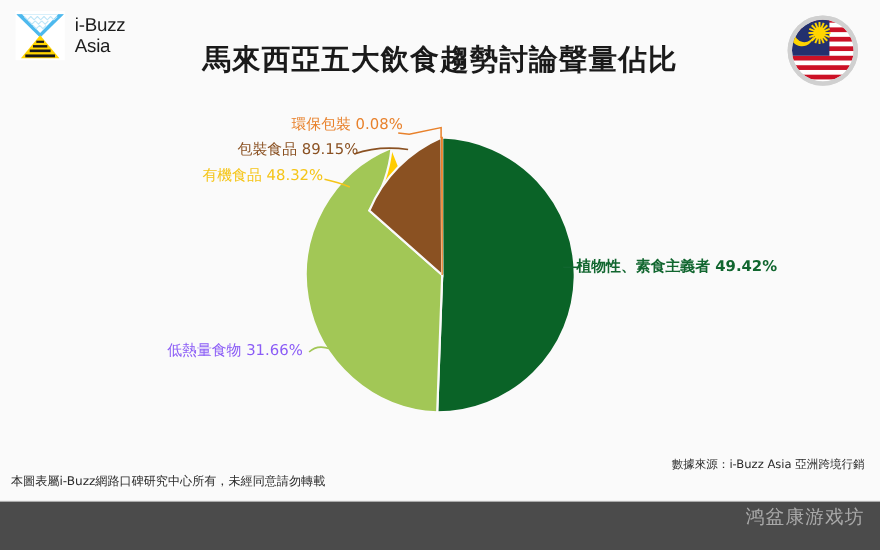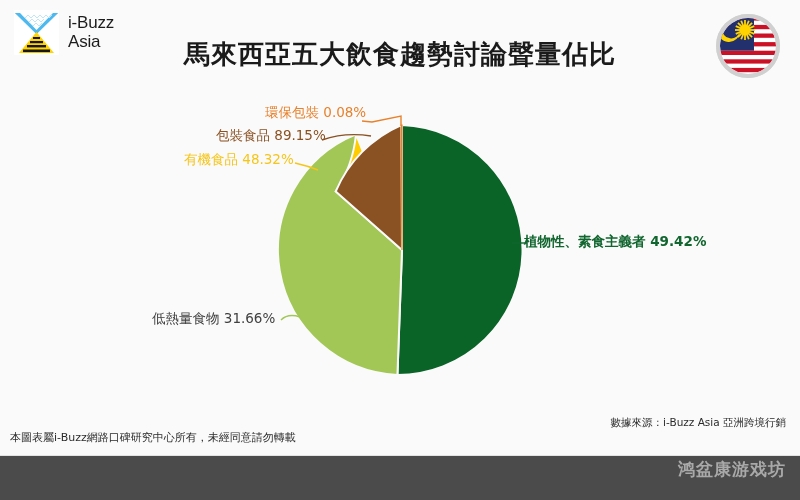--- a/index.html
+++ b/index.html
@@ -36,21 +36,21 @@
   .pie-wrap { position:absolute; left:0; top:0; width:800px; height:500px; }
 
   
   .slice-label {
     position:absolute;
     font-size:13.5px;
     white-space:nowrap;
     font-family:"DejaVu Sans","Liberation Sans",sans-serif;
   }
   #lbl-veg   { left:524px; top:233px; color:#11662f;font-weight:bold; }
-  #lbl-low   { left:152px; top:310px; color:#404040; }
+  #lbl-low   { left:152px; top:310px; color:#8b5cf6; }
   #lbl-org   { left:184px; top:151px; color:#f5c518; }
   #lbl-pack  { left:216px; top:127px; color:#8a5122; }
   #lbl-eco   { left:265px; top:104px; color:#e8812b;text-align:right; }
 
   
   .footer-left {
     position:absolute; left:10px; top:430px;
     font-size:11px; color:#2b2b2b;
     font-family:"DejaVu Sans","Liberation Sans",sans-serif;
   }
@@ -58,21 +58,21 @@
     position:absolute; right:14px; top:415px;
     text-align:right; font-size:10.5px; color:#2b2b2b; line-height:1.45;
     font-family:"DejaVu Sans","Liberation Sans",sans-serif;
   }
   .watermark-bar {
     position:absolute; left:0; top:456px; width:800px; height:44px;
     background:#4b4b4b;
   }
   .watermark-text {
     position:absolute; right:14px; top:458px;
-    font-size:17px; font-weight:700; color:#a9a9a9;
+    font-size:17px; font-weight:400; color:#a9a9a9;
     letter-spacing:1px;
     font-family:"DejaVu Sans","Liberation Sans",sans-serif;
   }
   .hairline { position:absolute; left:0; top:455px; width:800px; height:1px; background:#e3e3e3; }
 </style>
 </head>
 <body>
 
 <div id="canvas">
 

